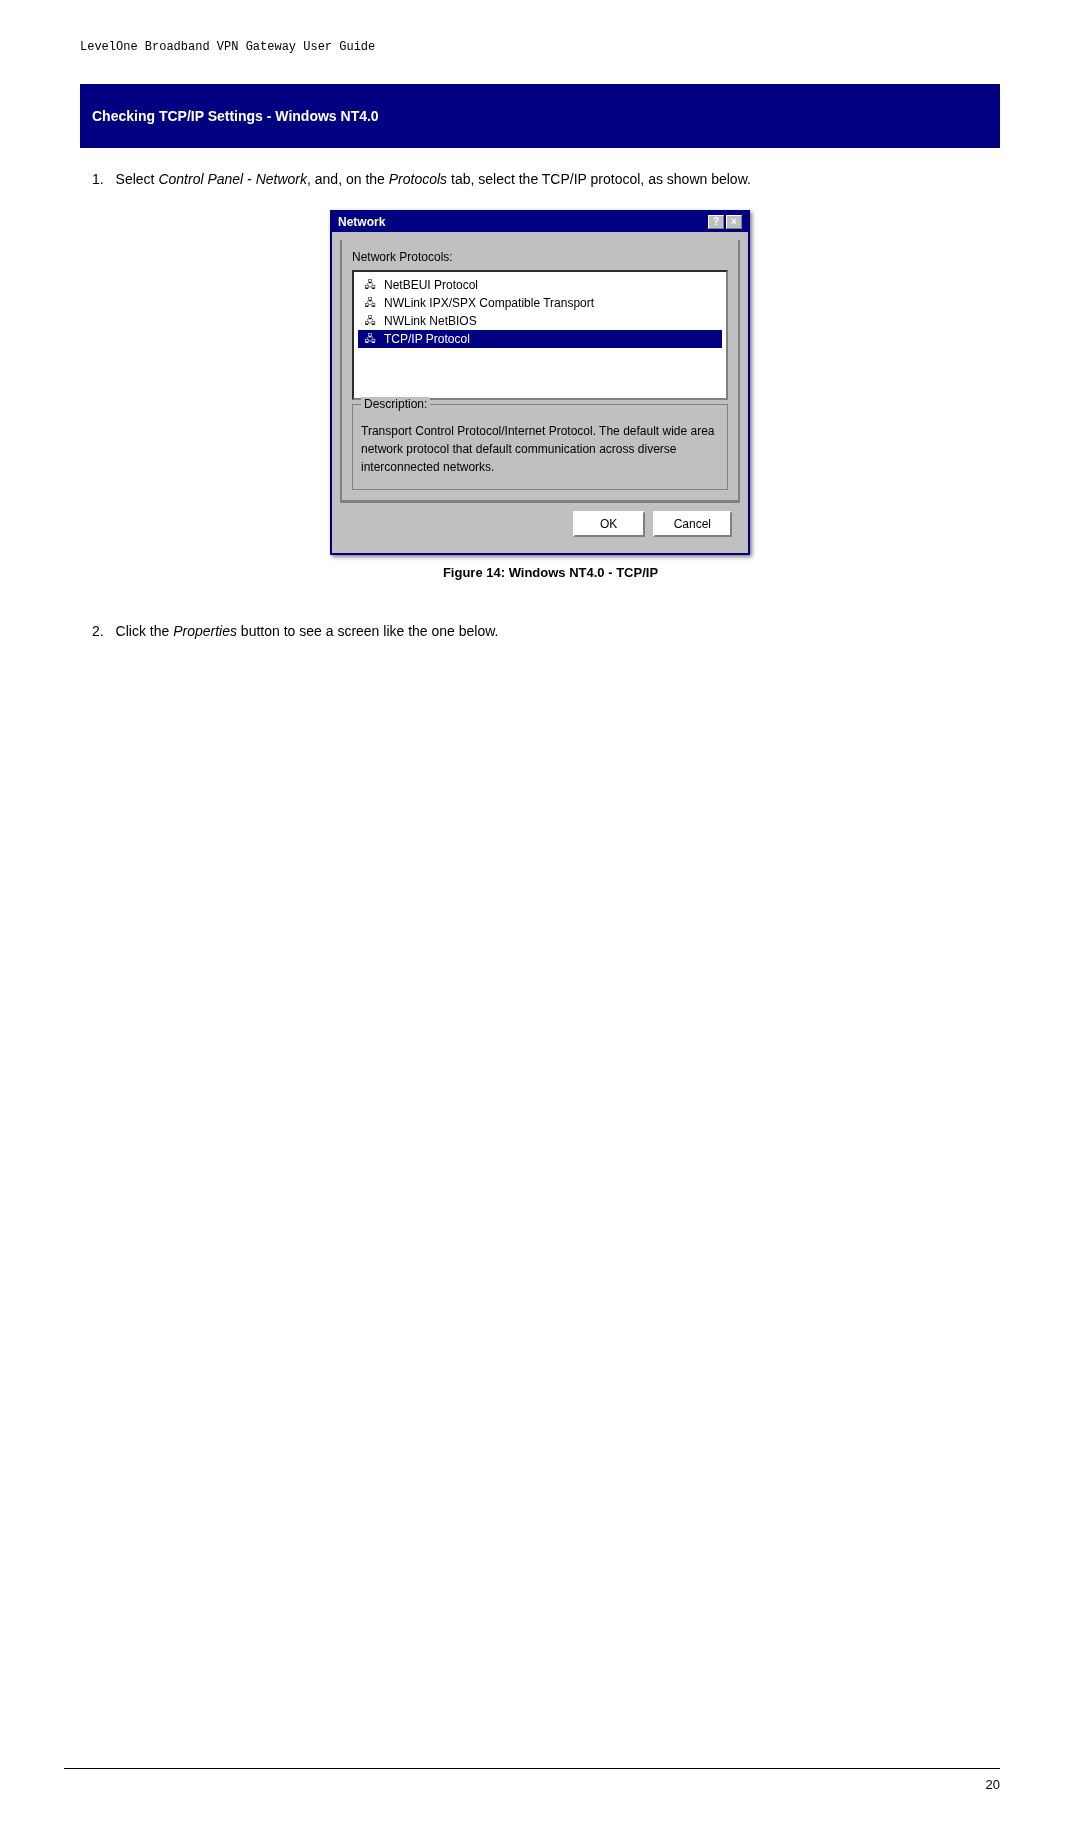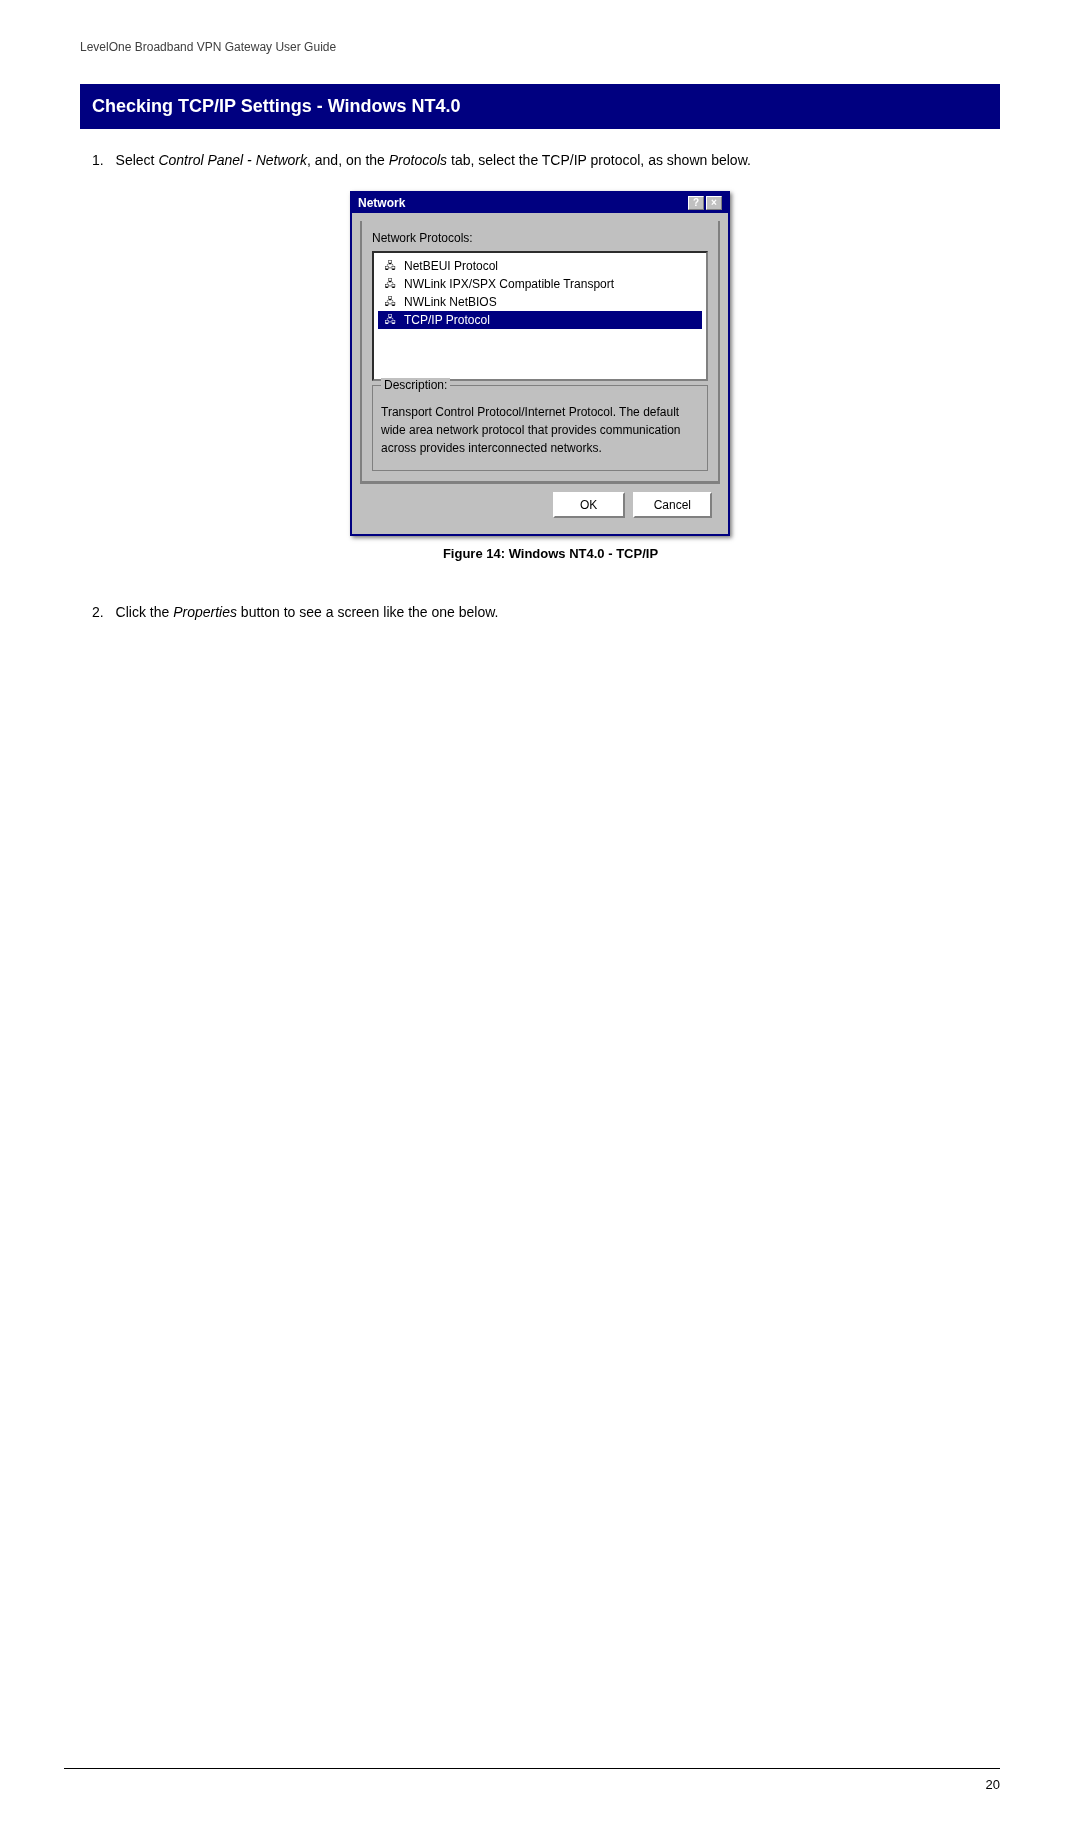--- a/index.html
+++ b/index.html
@@ -13,32 +13,32 @@
       color: #000000;
       position: relative;
     }
 
     .page-container {
       padding: 40px 80px 60px 80px;
     }
 
     .doc-header {
       font-size: 12px;
-      font-family: Liberation Sans, sans-serif;
-      color: #404040;
+      font-family: Liberation Mono, monospace;
+      color: #000000;
       margin-bottom: 30px;
     }
 
     .section-title {
       background-color: #000080;
       color: #ffffff;
       font-family: Arial, sans-serif;
-      font-size: 18px;
+      font-size: 14px;
       font-weight: bold;
-      padding: 12px 12px;
+      padding: 24px 12px;
       margin-bottom: 20px;
     }
 
     .step-container {
       margin-bottom: 20px;
     }
 
     .step-text {
       font-family: Arial, sans-serif;
       font-size: 14px;
@@ -58,21 +58,21 @@
 
     
     .dialog-wrapper {
       display: flex;
       flex-direction: column;
       align-items: center;
       margin: 20px 0 10px 0;
     }
 
     .win-dialog {
-      width: 380px;
+      width: 420px;
       border: 2px solid #000080;
       background: #c0c0c0;
       font-family: 'MS Sans Serif', Arial, sans-serif;
       font-size: 12px;
       box-shadow: 2px 2px 4px rgba(0,0,0,0.5);
     }
 
     .win-titlebar {
       background: #000080;
       color: #ffffff;
@@ -340,21 +340,21 @@
               </div>
               <div class="win-list-item selected">
                 <span class="protocol-icon">🖧</span>
                 <span>TCP/IP Protocol</span>
               </div>
             </div>
 
 
             <div class="win-desc-group">
               <span class="win-desc-legend">Description:</span>
-              <div class="win-desc-text">Transport Control Protocol/Internet Protocol. The default wide area network protocol that provides communication across provides interconnected networks.</div>
+              <div class="win-desc-text">Transport Control Protocol/Internet Protocol. The default wide area network protocol that default communication across diverse interconnected networks.</div>
             </div>
           </div>
 
           <div class="win-bottom-row">
             <button class="win-bottom-btn">OK</button>
             <button class="win-bottom-btn">Cancel</button>
           </div>
         </div>
       </div>
 

